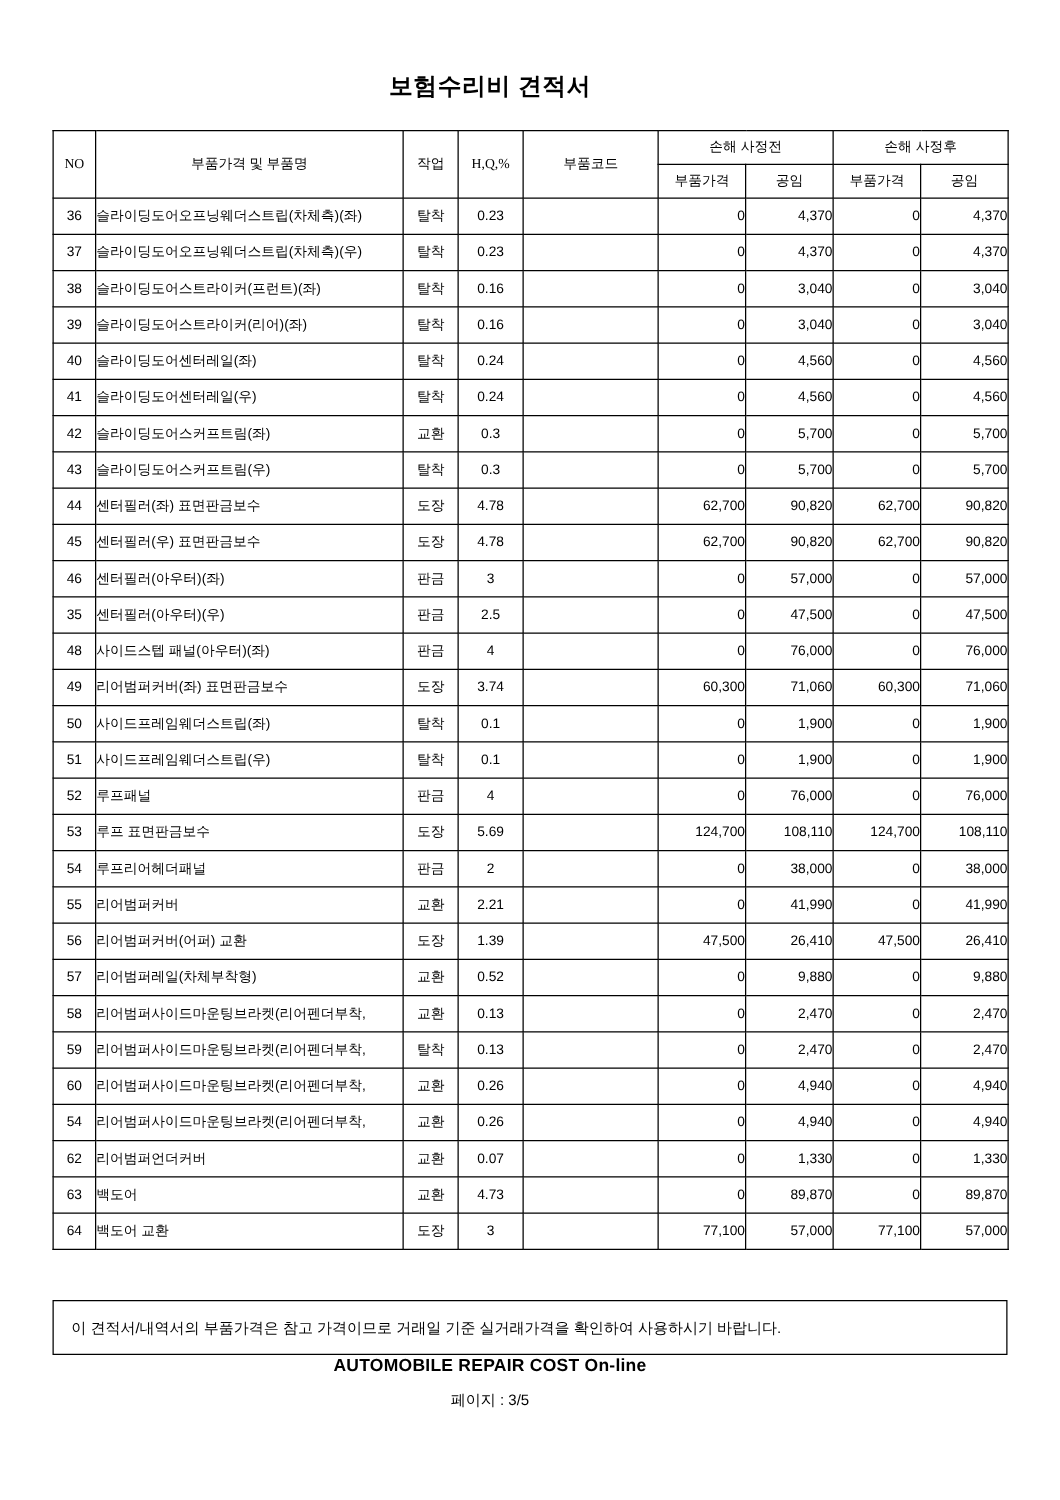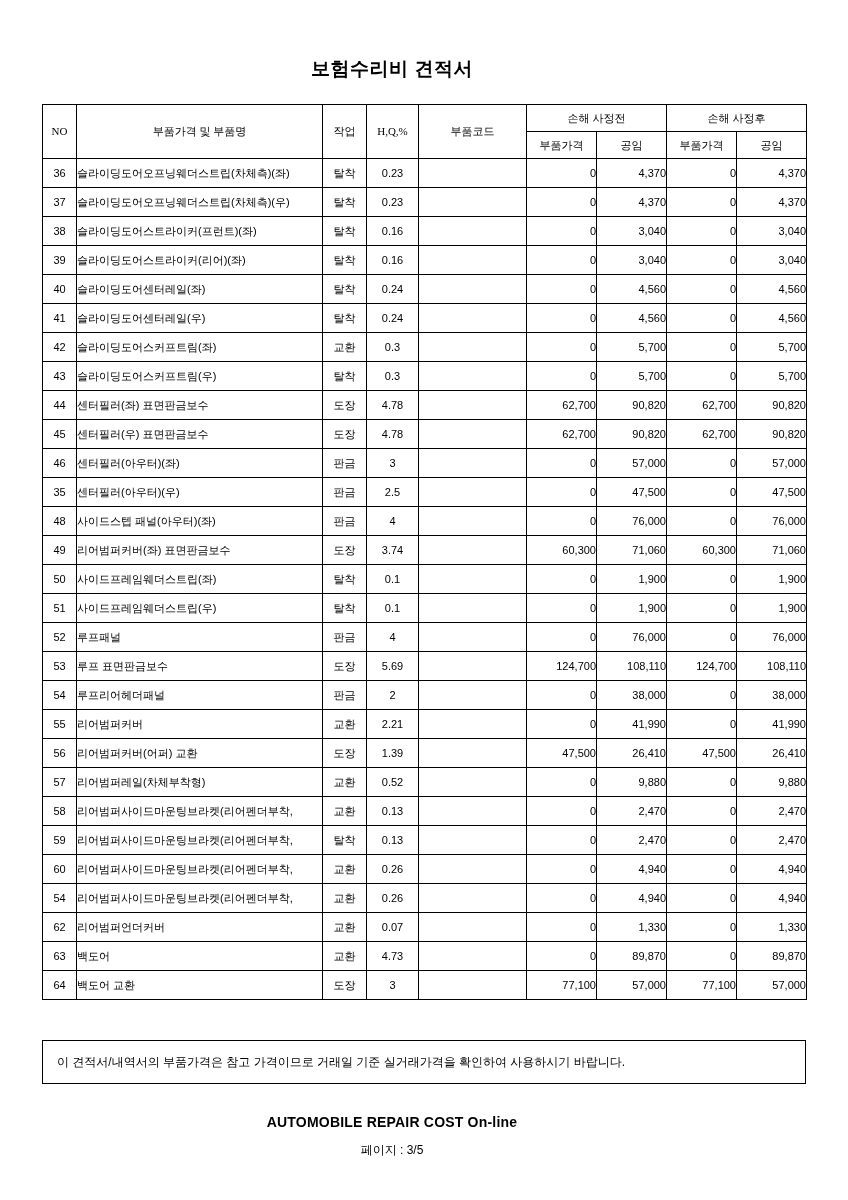--- a/index.html
+++ b/index.html
@@ -77,21 +77,20 @@
     box-sizing: border-box;
     border: 1px solid #000000;
     height: 44px;
     display: flex;
     align-items: center;
     padding-left: 14px;
     font-size: 12px;
     text-align: right;
   }
   .footer-title {
-    margin-top: 30px;
     text-align: center;
     font-size: 14px;
     font-weight: bold;
     letter-spacing: 0.2px;
   }
   .footer-page {
     margin-top: 12px;
     text-align: center;
     font-size: 12px;
   }

